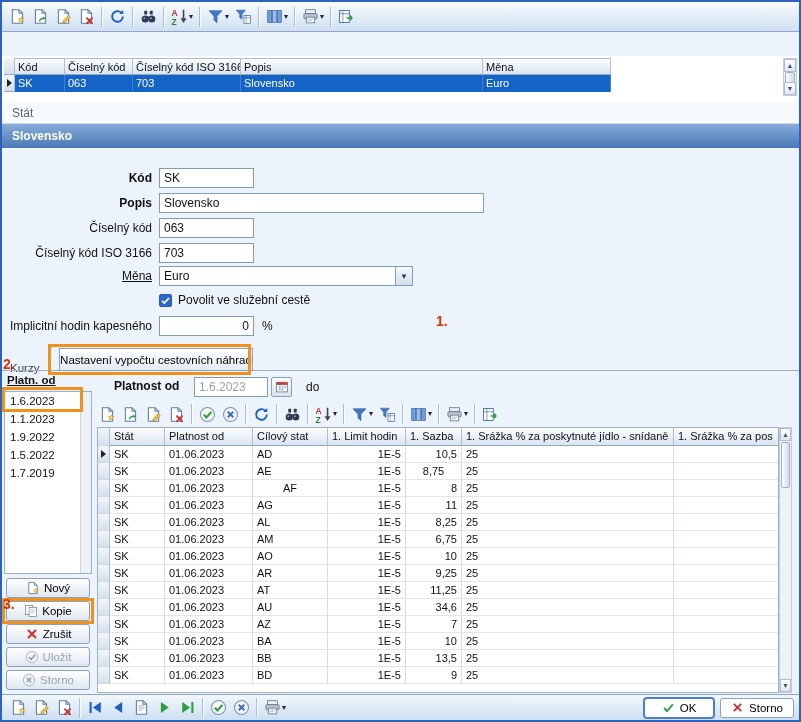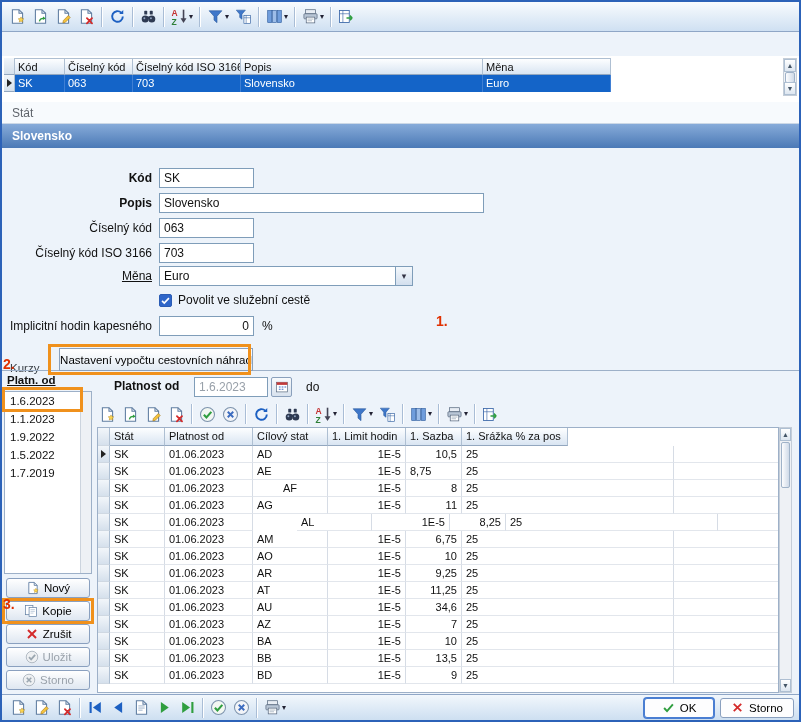--- a/index.html
+++ b/index.html
@@ -506,20 +506,21 @@
       </div>
 
     <div class="rates-table">
       <div class="rt-row rt-head">
           <div class="rt-sel"></div>
           <div class="rt-cell" style="width: 55px;">Stát</div>
           <div class="rt-cell" style="width: 88px;">Platnost od</div>
           <div class="rt-cell" style="width: 75px;">Cílový stat</div>
           <div class="rt-cell" style="width: 78px;">1. Limit hodin</div>
           <div class="rt-cell" style="width: 56px;">1. Sazba</div>
+          <div class="rt-cell" style="width: 212px;">1. Srážka % za poskytnuté jídlo - snídaně</div>
           <div class="rt-cell" style="width: 106px;">1. Srážka % za pos</div>
         </div>
       <div>
           <div class="rt-row">
             <div class="rt-sel">
               <span class="row-marker"></span>
             </div>
             <div class="rt-cell" style="width: 55px; text-align: left;">SK</div>
             <div class="rt-cell" style="width: 88px; text-align: left;">01.06.2023</div>
             <div class="rt-cell" style="width: 75px; text-align: left;">AD</div>
@@ -527,21 +528,21 @@
             <div class="rt-cell" style="width: 56px; text-align: right;">10,5</div>
             <div class="rt-cell" style="width: 212px; text-align: left;">25</div>
             <div class="rt-cell" style="width: 106px; text-align: left;"></div>
           </div>
           <div class="rt-row">
             <div class="rt-sel"></div>
             <div class="rt-cell" style="width: 55px; text-align: left;">SK</div>
             <div class="rt-cell" style="width: 88px; text-align: left;">01.06.2023</div>
             <div class="rt-cell" style="width: 75px; text-align: left;">AE</div>
             <div class="rt-cell" style="width: 78px; text-align: right;">1E-5</div>
-            <div class="rt-cell" style="width: 56px; text-align: left;">8,75</div>
+            <div class="rt-cell" style="width: 56px; text-align: center;">8,75</div>
             <div class="rt-cell" style="width: 212px; text-align: left;">25</div>
             <div class="rt-cell" style="width: 106px; text-align: left;"></div>
           </div>
           <div class="rt-row">
             <div class="rt-sel"></div>
             <div class="rt-cell" style="width: 55px; text-align: left;">SK</div>
             <div class="rt-cell" style="width: 88px; text-align: left;">01.06.2023</div>
             <div class="rt-cell" style="width: 75px; text-align: center;">AF</div>
             <div class="rt-cell" style="width: 78px; text-align: right;">1E-5</div>
             <div class="rt-cell" style="width: 56px; text-align: right;">8</div>
@@ -555,21 +556,21 @@
             <div class="rt-cell" style="width: 75px; text-align: left;">AG</div>
             <div class="rt-cell" style="width: 78px; text-align: right;">1E-5</div>
             <div class="rt-cell" style="width: 56px; text-align: right;">11</div>
             <div class="rt-cell" style="width: 212px; text-align: left;">25</div>
             <div class="rt-cell" style="width: 106px; text-align: left;"></div>
           </div>
           <div class="rt-row">
             <div class="rt-sel"></div>
             <div class="rt-cell" style="width: 55px; text-align: left;">SK</div>
             <div class="rt-cell" style="width: 88px; text-align: left;">01.06.2023</div>
-            <div class="rt-cell" style="width: 75px; text-align: left; margin-left: 44px;">AL</div>
+            <div class="rt-cell" style="width: 75px; text-align: left;">AL</div>
             <div class="rt-cell" style="width: 78px; text-align: right;">1E-5</div>
             <div class="rt-cell" style="width: 56px; text-align: right;">8,25</div>
             <div class="rt-cell" style="width: 212px; text-align: left;">25</div>
             <div class="rt-cell" style="width: 106px; text-align: left;"></div>
           </div>
           <div class="rt-row">
             <div class="rt-sel"></div>
             <div class="rt-cell" style="width: 55px; text-align: left;">SK</div>
             <div class="rt-cell" style="width: 88px; text-align: left;">01.06.2023</div>
             <div class="rt-cell" style="width: 75px; text-align: left;">AM</div>

